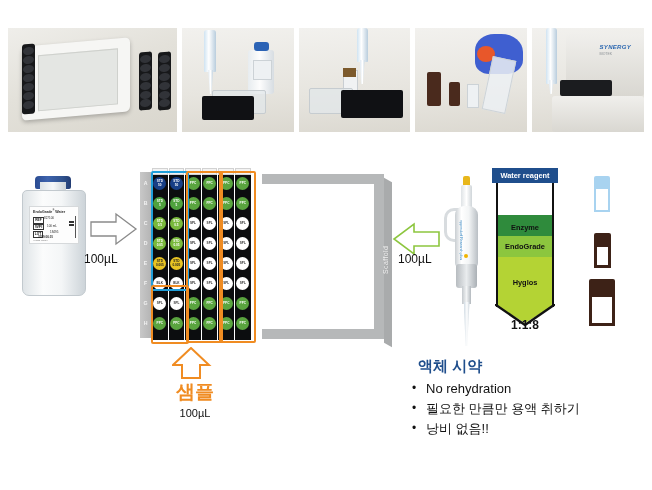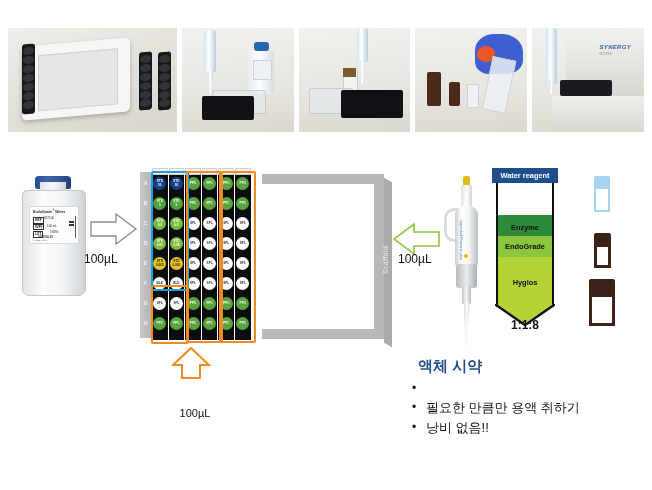--- a/index.html
+++ b/index.html
@@ -444,20 +444,21 @@
       </div>
     <div class="box-blue" style="left:11px;top:3px;width:34px;height:116px;"></div>
     <div class="box-orange" style="left:11px;top:117px;width:34px;height:55px;"></div>
     <div class="box-orange" style="left:46px;top:3px;width:33px;height:168px;"></div>
     <div class="box-orange" style="left:79px;top:3px;width:33px;height:168px;"></div>
   </div>
 
   <svg class="blockarrow" style="left:172px;top:347px;" width="40" height="32">
     <polygon points="19,1 37,18 28,18 28,31 10,31 10,18 1,18" fill="#ffffff" stroke="#f08c22" stroke-width="2"></polygon>
   </svg>
+  <div class="sample-lbl">샘플</div>
   <div class="sample-amt">100µL</div>
 
   <div class="scaffold">
     <div class="sc-bar" style="left:0;top:0;width:122px;height:10px;"></div>
     <div class="sc-bar" style="left:0;top:155px;width:122px;height:10px;"></div>
     <div class="sc-bar" style="left:112px;top:0;width:10px;height:165px;"></div>
     <div class="sc-side" style="left:122px;top:6px;width:8px;height:165px;transform:skewY(30deg);"></div>
     <div class="sc-txt" style="left:120px;top:100px;">Scaffold</div>
   </div>
 
@@ -497,20 +498,21 @@
     <div class="v-brn-cap" style="left:8px;top:57px;width:17px;height:12px;"></div>
     <div class="v-brn-b" style="left:8px;top:68px;width:17px;height:24px;"></div>
     <div class="v-brn-cap" style="left:3px;top:103px;width:26px;height:16px;"></div>
     <div class="v-brn-b" style="left:3px;top:118px;width:26px;height:32px;"></div>
   </div>
 
   <div class="kr-title">액체 시약</div>
   <div class="bullets">
     <div class="bl">
       <span class="bl-dot">•</span>
+      <span class="bl-tx">No rehydration</span>
     </div>
     <div class="bl">
       <span class="bl-dot">•</span>
       <span class="bl-tx">필요한 만큼만 용액 취하기</span>
     </div>
     <div class="bl">
       <span class="bl-dot">•</span>
       <span class="bl-tx">낭비 없음!!</span>
     </div>
   </div>

